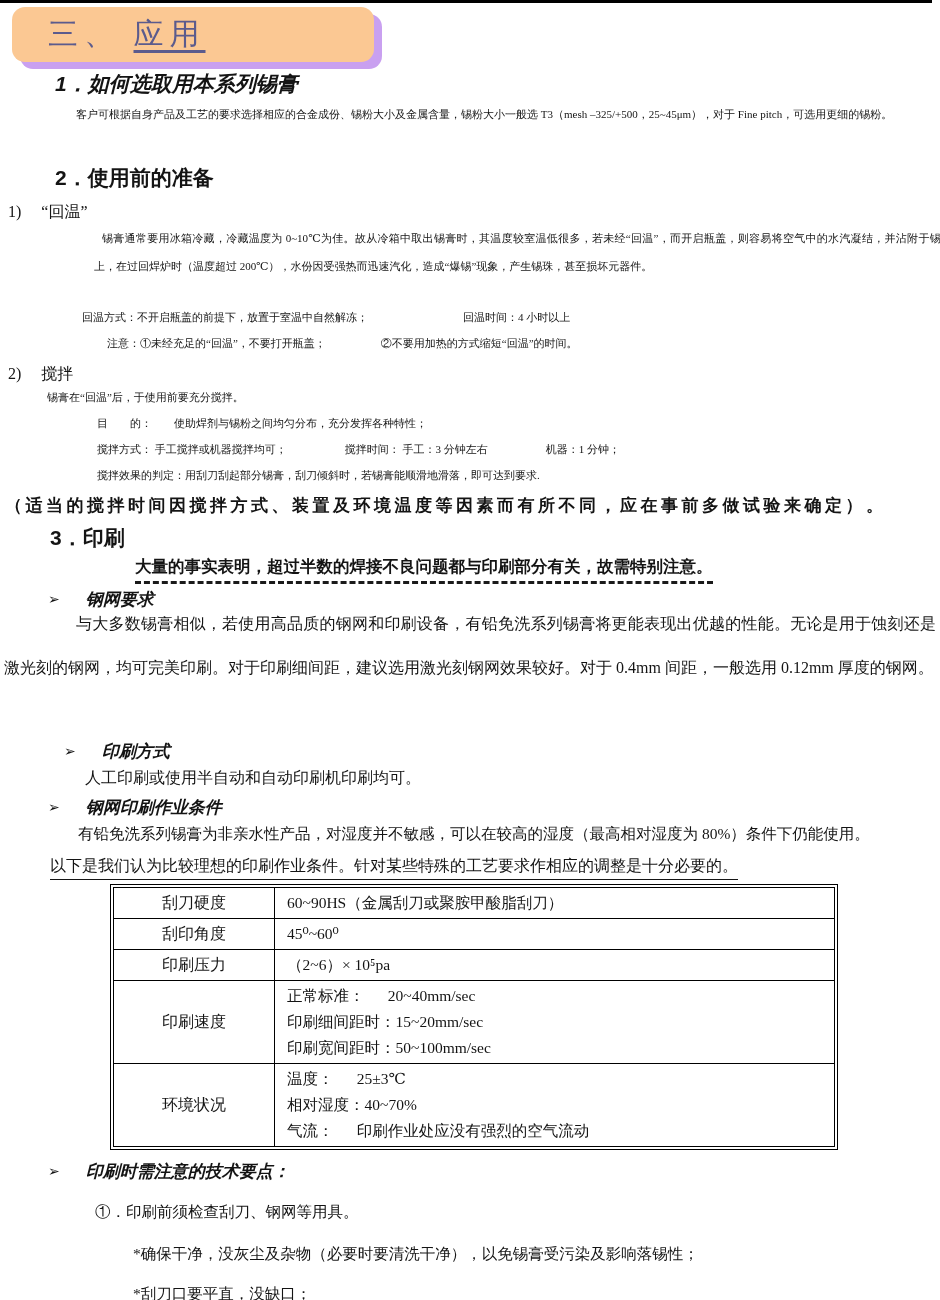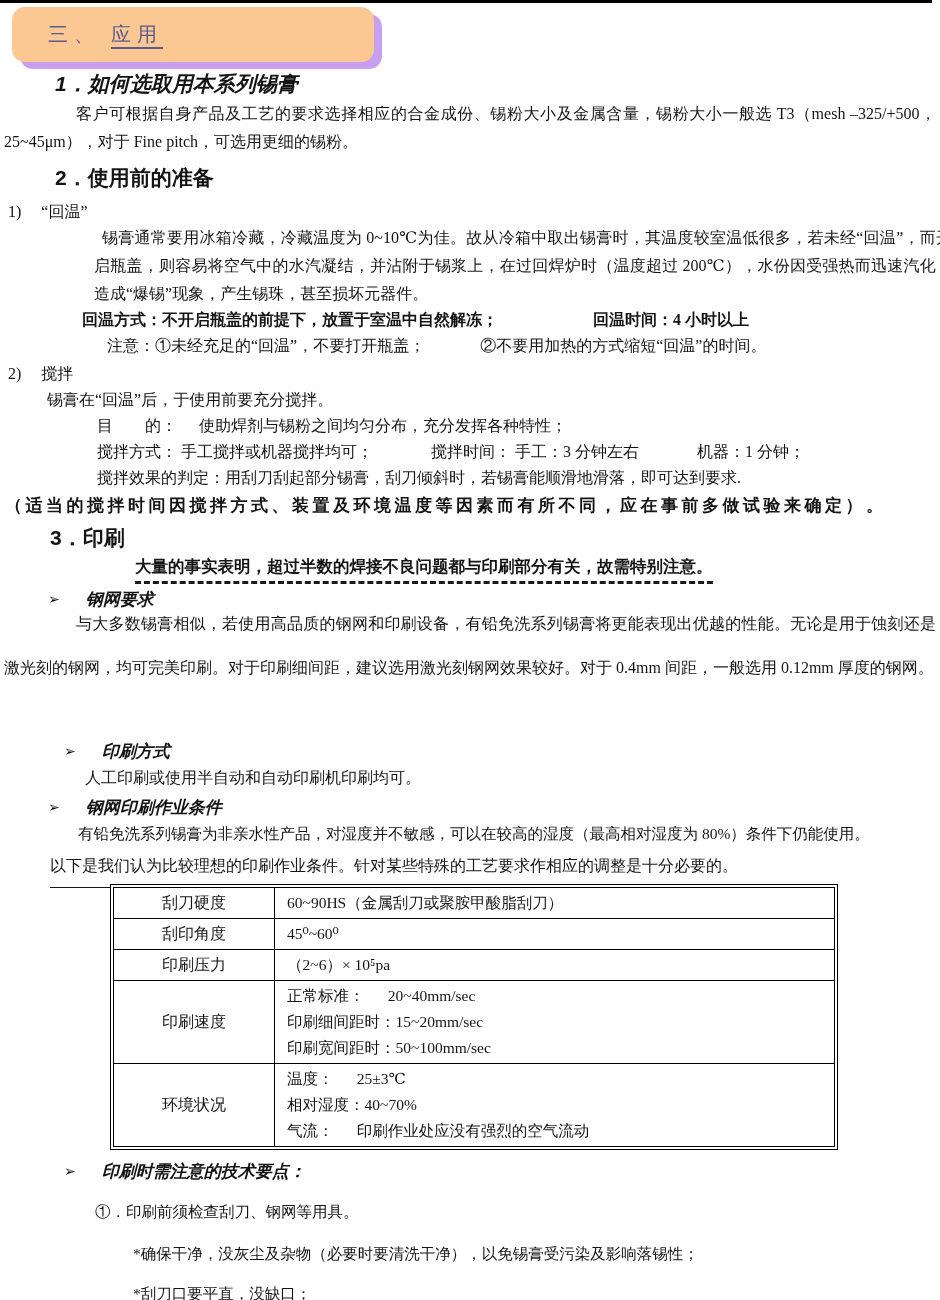--- a/index.html
+++ b/index.html
@@ -6,39 +6,39 @@
   .page{position:relative;width:940px;height:1300px;background:#ffffff;overflow:hidden;
         font-family:"Liberation Serif","DejaVu Serif",serif;color:#141414;}
   .abs{position:absolute;}
 
   #toprule{left:0;top:0;width:932px;height:3px;background:#000;}
 
   #banner{left:12px;top:7px;width:362px;height:55px;box-sizing:border-box;
           background:var(--banner_bg,#FBC893);border-radius:13px;
           box-shadow:8px 7px 0 var(--banner_shadow,#C9A0F0);
           display:flex;align-items:center;padding-left:36px;}
-  .banner-text{font-size:20px;color:var(--banner_text,#5B5B8D);letter-spacing:6px;}
+  .banner-text{font-size:30px;color:var(--banner_text,#5B5B8D);letter-spacing:6px;}
   .banner-u{text-decoration:underline;text-underline-offset:6px;}
 
   .hnum{font-family:"Liberation Sans","DejaVu Sans",sans-serif;font-weight:bold;
         font-size:21px;white-space:nowrap;}
   #h1{left:55px;top:70px;font-style:italic;}
   #h2{left:55px;top:164px;}
   #h3{left:50px;top:524px;}
 
-  .body-text{font-size:16px;}
+  .body-text{font-size:11px;}
   #p1{left:4px;top:100px;width:932px;line-height:28px;text-align:justify;text-indent:72px;}
 
   .numline{left:8px;font-size:16px;white-space:nowrap;}
   #nl1{top:202px;}
   #nl2{top:364px;}
   .nmark{display:inline-block;margin-right:20px;}
 
   #warmpara{left:78px;top:224px;width:858px;line-height:28px;text-align:justify;text-indent:8px;margin-left:16px;}
-  #methodline{left:82px;top:310px;white-space:nowrap;font-weight:bold;}
+  #methodline{left:82px;top:310px;white-space:nowrap;}
   .gapA{margin-left:95px;}
   #noteline{left:107px;top:336px;white-space:nowrap;}
   .gapB{margin-left:55px;}
 
   #stirintro{left:47px;top:390px;white-space:nowrap;}
   #purpose{left:97px;top:416px;white-space:nowrap;}
   .gapC{margin-left:22px;}
   #stirmethod{left:97px;top:442px;white-space:nowrap;}
   .gapD{margin-left:58px;}
   #judge{left:97px;top:468px;white-space:nowrap;}
@@ -52,31 +52,31 @@
               font-style:italic;font-size:17px;white-space:nowrap;}
   .bmark{font-style:normal;font-weight:normal;font-size:14px;margin-right:26px;vertical-align:1px;}
   #b1{left:48px;top:588px;}
   #b1p{left:4px;top:602px;width:932px;font-size:16px;line-height:44px;text-align:justify;text-indent:72px;}
   #b2{left:64px;top:740px;}
   #b2p{left:85px;top:768px;font-size:16px;white-space:nowrap;}
   #b3{left:48px;top:796px;}
   #b3p{left:78px;top:824px;width:860px;font-size:15.5px;}
 
   #introline{left:50px;top:856px;font-size:16px;white-space:nowrap;}
-  .solidu{border-bottom:1.5px solid #141414;padding-bottom:10px;display:inline-block;}
+  .solidu{border-bottom:1.5px solid #141414;padding-bottom:2px;display:inline-block;}
 
   #tablewrap{left:110px;top:884px;width:728px;box-sizing:border-box;
              border:1px solid #000;padding:2px;background:#fff;}
   #condtable{width:100%;border-collapse:collapse;padding-left:12px;}
   #condtable td{border:1px solid #000;padding:2px 0;vertical-align:middle;}
   td.tl{width:160px;text-align:center;font-size:16px;}
   td.tv{padding-left:12px !important;}
   .cline{line-height:26px;white-space:pre-wrap;font-size:15.5px;}
 
-  #tipshead{left:48px;top:1160px;margin-left:16px;}
+  #tipshead{left:48px;top:1160px;}
   #tip1{left:95px;top:1202px;font-size:15.5px;white-space:nowrap;}
   .tipsub{font-size:15.5px;white-space:nowrap;}
   #tipsub1{left:133px;top:1244px;}
   #tipsub2{left:133px;top:1284px;}
 </style>
 </head>
 <body>
 
 <div class="page">
 

